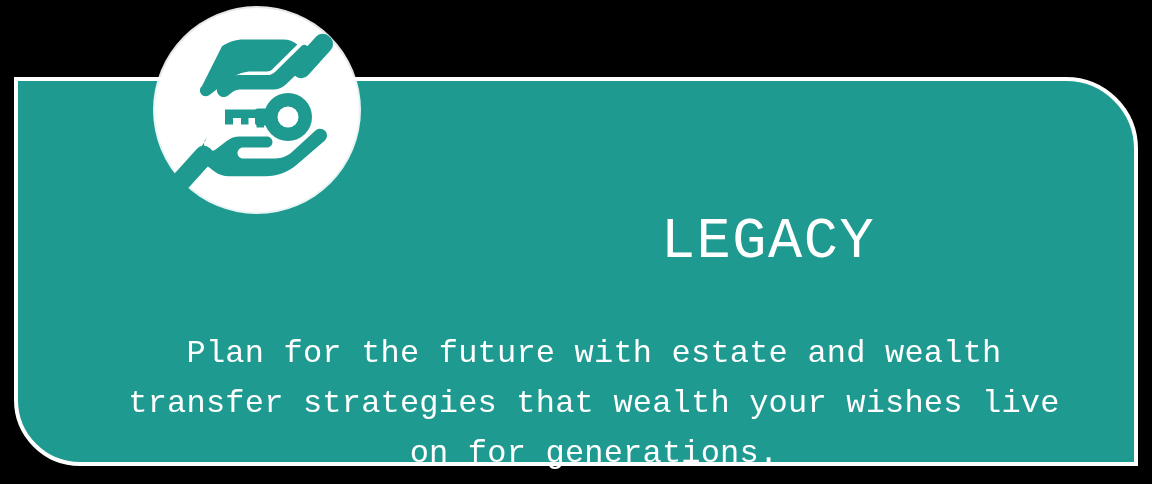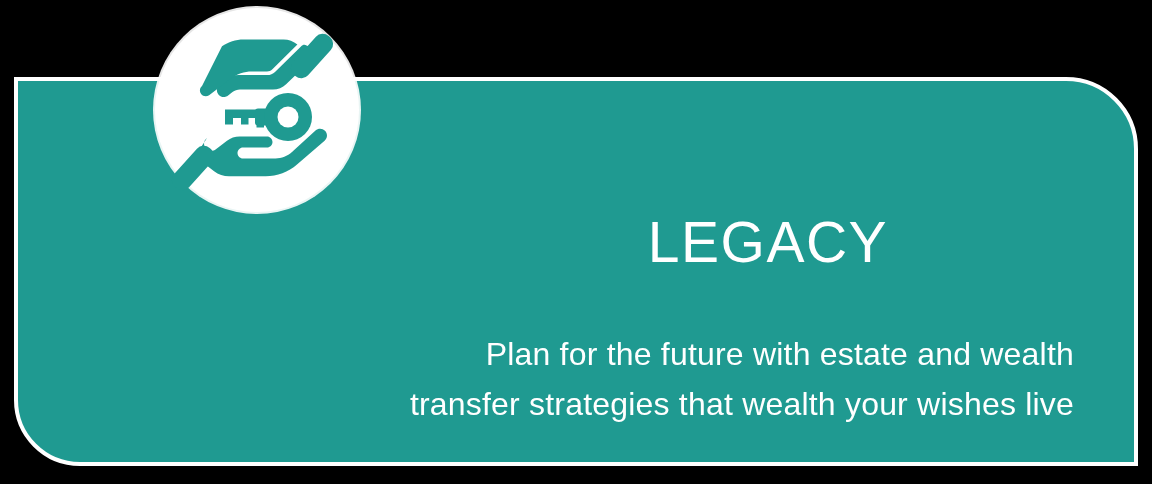--- a/index.html
+++ b/index.html
@@ -11,20 +11,21 @@
     width: 1152px;
     height: 484px;
     overflow: hidden;
     font-family: "Liberation Sans", sans-serif;
   }
 
   #stage {
     position: relative;
     width: 1052px;
     height: 484px;
+    font-family: Liberation Mono, monospace;
   }
 
   
   .card {
     position: absolute;
     left: 14px;
     top: 77px;
     width: 1124px;
     height: 389px;
     box-sizing: border-box;
@@ -70,21 +71,21 @@
     letter-spacing: 1.5px;
     line-height: 66px;
     white-space: nowrap;
   }
 
   .body-copy {
     position: absolute;
     left: 96px;
     top: 248px;
     width: 960px;
-    text-align: right;
+    text-align: center;
     color: #FFFFFF;
     font-size: 32px;
     font-weight: 300;
     line-height: 50px;
     letter-spacing: 0.2px;
   }
   .body-copy .line {
     display: block;
     white-space: nowrap;
   }
@@ -94,20 +95,21 @@
 
 <div id="stage">
 
   <div class="card">
 
     <div class="title">LEGACY</div>
 
     <div class="body-copy">
       <span class="line">Plan for the future with estate and wealth</span>
       <span class="line">transfer strategies that wealth your wishes live</span>
+      <span class="line">on for generations.</span>
     </div>
 
   </div>
 
   <div class="icon-badge">
     <svg viewBox="0 0 204 204">
       <g fill="#1F9A91">
 
         <path d="M151.5 37.5
                  C150.0 36.2 147.5 36.6 146.0 38.4

